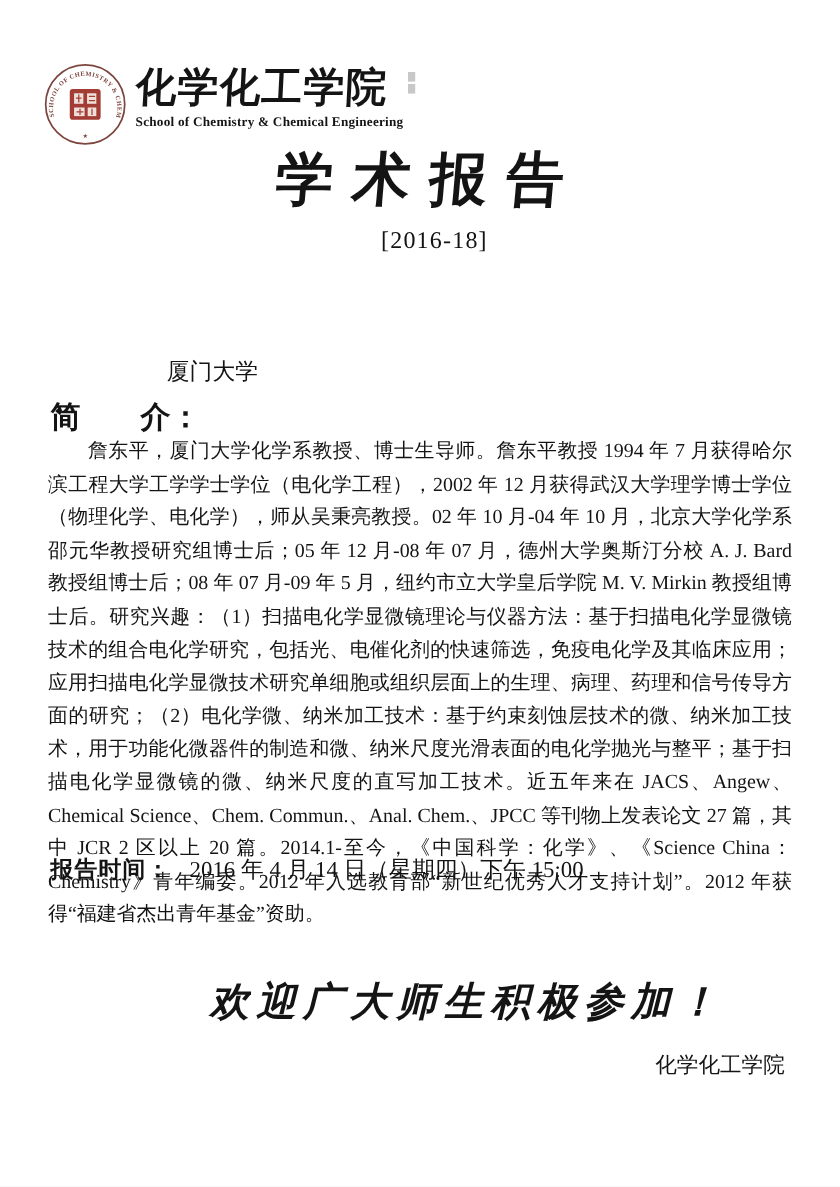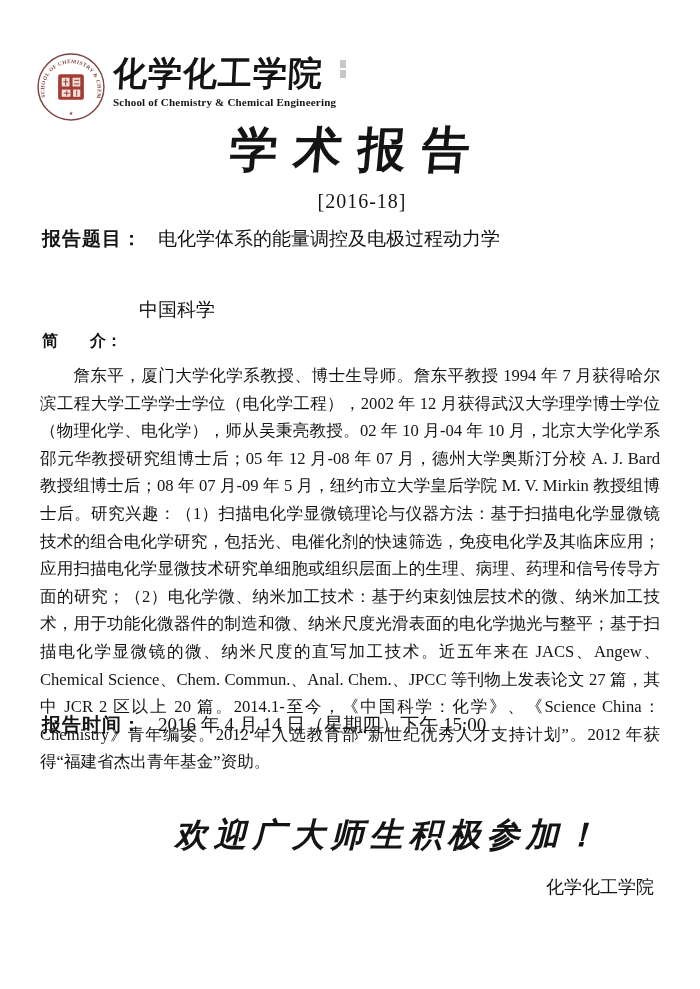--- a/index.html
+++ b/index.html
@@ -101,21 +101,21 @@
     top: 297px;
     font-family: "Liberation Serif", serif;
     font-size: 19px;
   }
   .intro-label {
     position: absolute;
     left: 42px;
     top: 331px;
     font-family: "Liberation Sans", sans-serif;
     font-weight: 700;
-    font-size: 16px;
+    font-size: 25px;
   }
 
   
   .intro-text {
     position: absolute;
     left: 40px;
     top: 362px;
     width: 620px;
     margin: 0;
     font-family: "Liberation Serif", serif;
@@ -190,26 +190,22 @@
     </div>
     <div class="logo-stamp">
       <span></span>
       <span></span>
     </div>
   </div>
 
   <div class="doc-title">学术报告</div>
   <div class="issue-no">[2016-18]</div>
 
-  <div class="meta-row row-topic">
-    <span class="label">报告题目：</span>
-    <span class="value">电化学体系的能量调控及电极过程动力学</span>
-  </div>
-
-  <div class="affiliation">中国科学</div>
+
+  <div class="affiliation">厦门大学</div>
 
   <div class="intro-label">简　　介：</div>
   <p class="intro-text">詹东平，厦门大学化学系教授、博士生导师。詹东平教授 1994 年 7 月获得哈尔滨工程大学工学学士学位（电化学工程），2002 年 12 月获得武汉大学理学博士学位（物理化学、电化学），师从吴秉亮教授。02 年 10 月-04 年 10 月，北京大学化学系邵元华教授研究组博士后；05 年 12 月-08 年 07 月，德州大学奥斯汀分校 A. J. Bard 教授组博士后；08 年 07 月-09 年 5 月，纽约市立大学皇后学院 M. V. Mirkin 教授组博士后。研究兴趣：（1）扫描电化学显微镜理论与仪器方法：基于扫描电化学显微镜技术的组合电化学研究，包括光、电催化剂的快速筛选，免疫电化学及其临床应用；应用扫描电化学显微技术研究单细胞或组织层面上的生理、病理、药理和信号传导方面的研究；（2）电化学微、纳米加工技术：基于约束刻蚀层技术的微、纳米加工技术，用于功能化微器件的制造和微、纳米尺度光滑表面的电化学抛光与整平；基于扫描电化学显微镜的微、纳米尺度的直写加工技术。近五年来在 JACS、Angew、Chemical Science、Chem. Commun.、Anal. Chem.、JPCC 等刊物上发表论文 27 篇，其中 JCR 2 区以上 20 篇。2014.1-至今，《中国科学：化学》、《Science China：Chemistry》青年编委。2012 年入选教育部“新世纪优秀人才支持计划”。2012 年获得“福建省杰出青年基金”资助。</p>
 
   <div class="meta-row row-time">
     <span class="label">报告时间：</span>
     <span class="value">2016 年 4 月 14 日（星期四）下午 15:00</span>
   </div>
 
   <div class="welcome">欢迎广大师生积极参加！</div>

